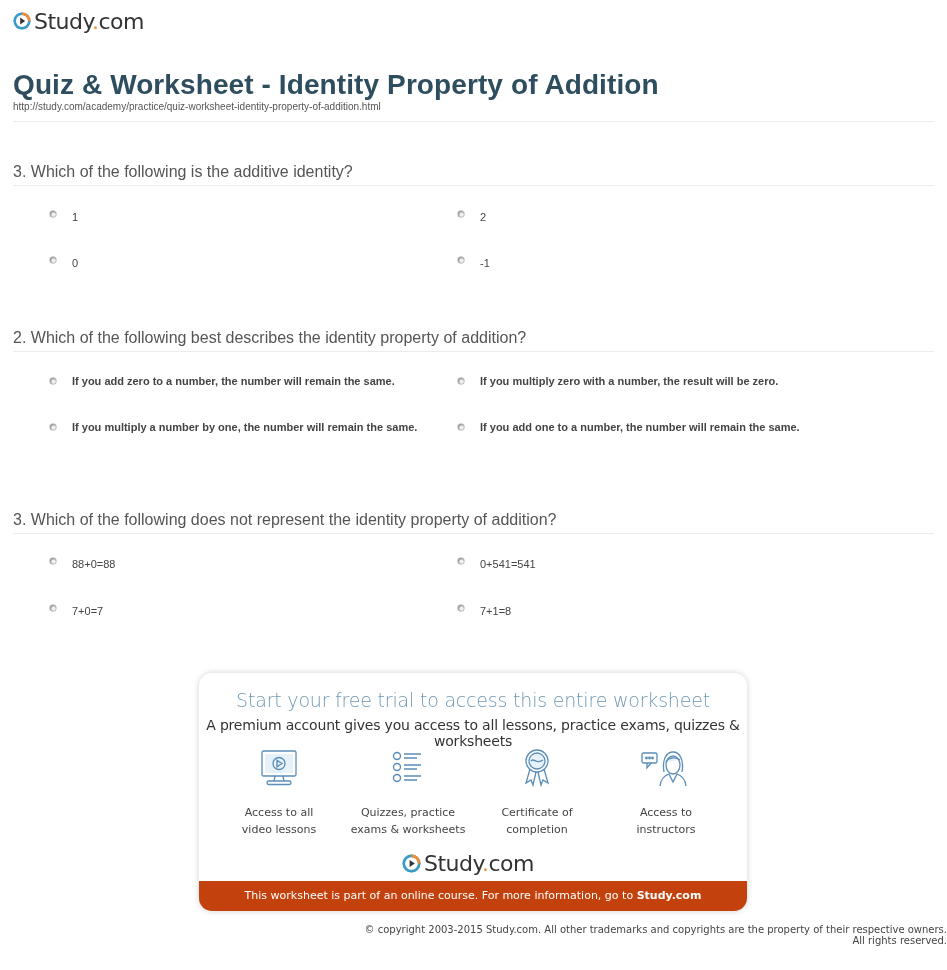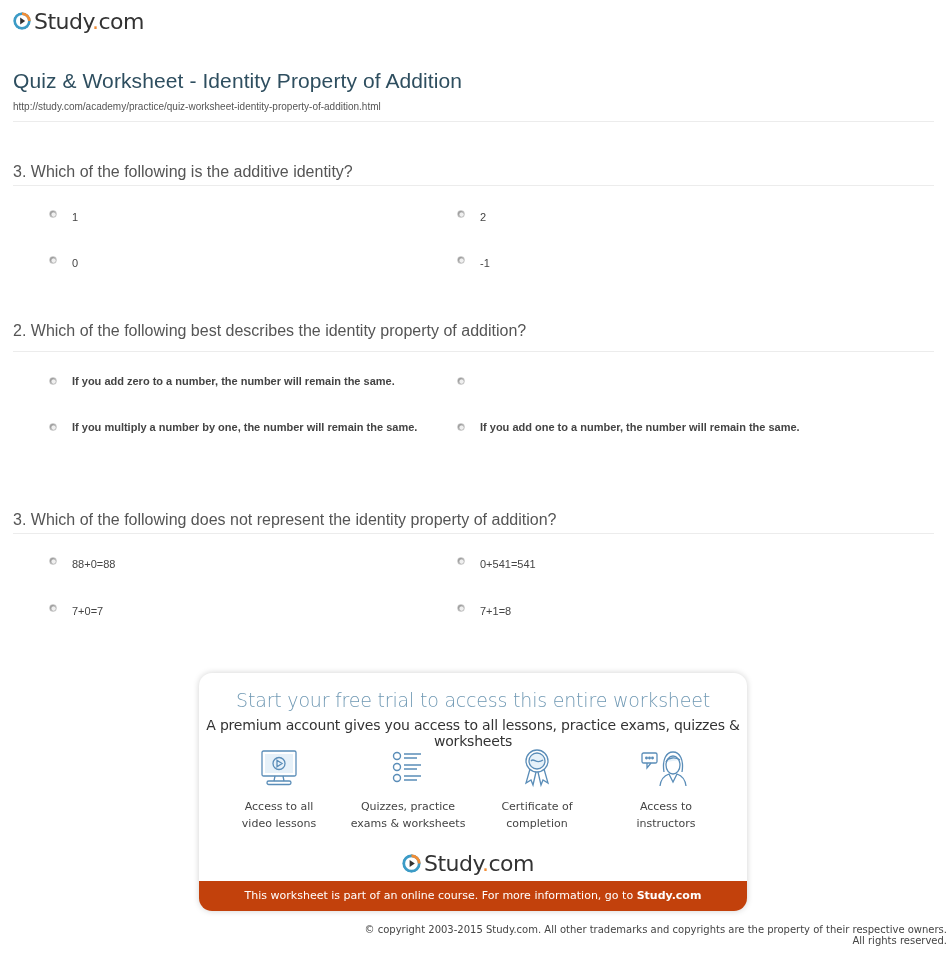--- a/index.html
+++ b/index.html
@@ -8,39 +8,39 @@
 
   .logo { position: absolute; display: flex; align-items: center; }
   .logo .mark { position: relative; border-radius: 50%; }
   .logo .word { font-family: "DejaVu Sans", sans-serif; color: #333; letter-spacing: -0.5px; }
   .logo .word .dot { color: #f18d36; }
 
   #top-logo { left: 13px; top: 6px; height: 30px; }
   #top-logo .mark { width: 18px; height: 18px; margin-right: 3px; }
   #top-logo .word { font-size: 22px; }
 
-  .page-title { position: absolute; left: 13px; top: 69px; font-size: 21px; font-weight: normal; color: #2e4e5f; letter-spacing: 0.1px; }
+  .page-title { position: absolute; left: 13px; top: 69px; font-size: 28px; font-weight: bold; color: #2e4e5f; letter-spacing: 0.1px; }
   .page-url { position: absolute; left: 13px; top: 101px; font-size: 10px; color: #555; }
   .rule { position: absolute; left: 13px; right: 13px; height: 1px; background: #ececec; }
 
   .question { position: absolute; left: 13px; font-size: 16px; color: #555; }
   .answer { position: absolute; display: flex; align-items: flex-start; font-size: 11px; color: #444; }
   .answer .radio { width: 8px; height: 8px; border-radius: 50%; margin-right: 15px; margin-top: 1px; flex-shrink: 0;
     background: radial-gradient(circle at 60% 60%, #f0f0f0 0 35%, #bdbdbd 45%, #777 80%); border: 1px solid #ccc; }
   .answer .txt { line-height: 16px; }
   .answer.bold .txt { font-weight: bold; }
   .answer.bold .radio { margin-top: 4px; }
 
   .promo { position: absolute; left: 199px; top: 673px; width: 548px; height: 238px; border-radius: 13px;
     background: #fff; box-shadow: 0 0 6px rgba(0,0,0,0.18); overflow: hidden; }
   .promo-head { position: absolute; top: 16px; left: 0; width: 100%; text-align: center; font-family: "DejaVu Sans", sans-serif; font-size: 19px; color: #6f98b3; font-weight: 300; letter-spacing: -0.2px; }
   .promo-sub { position: absolute; top: 44px; left: 0; width: 100%; text-align: center; font-family: "DejaVu Sans", sans-serif; font-size: 14px; color: #333; letter-spacing: -0.2px; }
   .feature { position: absolute; top: 75px; width: 130px; text-align: center; }
   .feature svg { display: block; margin: 0 auto; }
-  .feature .flabel { margin-top: 10px; font-family: "DejaVu Sans", sans-serif; font-size: 11px; line-height: 17px; color: #444; }
+  .feature .flabel { margin-top: 16px; font-family: "DejaVu Sans", sans-serif; font-size: 11px; line-height: 17px; color: #444; }
 
   #promo-logo { left: 203px; top: 175px; height: 30px; }
   #promo-logo .mark { width: 19px; height: 19px; margin-right: 3px; }
   #promo-logo .word { font-size: 22px; }
 
   .promo-bar { position: absolute; left: 0; bottom: 0; width: 100%; height: 30px; background: #c2410c; color: #fff; text-align: center; font-family: "DejaVu Sans", sans-serif; font-size: 11px; line-height: 30px; }
   .promo-bar b { font-weight: bold; }
 
   .footer { position: absolute; top: 924px; left: 0; width: 947px; text-align: right; font-family: "DejaVu Sans", sans-serif; font-size: 10px; color: #444; line-height: 11px; }
 </style>
@@ -72,28 +72,29 @@
 </div>
 <div class="answer" style="left:49px; top:255px">
   <span class="radio"></span>
   <span class="txt">0</span>
 </div>
 <div class="answer" style="left:457px; top:255px">
   <span class="radio"></span>
   <span class="txt">-1</span>
 </div>
 
-<div class="question" style="top:322px">2. Which of the following best describes the identity property of addition?</div>
+<div class="question" style="top:329px">2. Which of the following best describes the identity property of addition?</div>
 <div class="rule" style="top:351px"></div>
 <div class="answer bold" style="left:49px; top:373px; width:370px">
   <span class="radio"></span>
   <span class="txt">If you add zero to a number, the number will remain the same.</span>
 </div>
 <div class="answer bold" style="left:457px; top:373px; width:400px">
   <span class="radio"></span>
+  <span class="txt">If you multiply zero with a number, the result will be zero.</span>
 </div>
 <div class="answer bold" style="left:49px; top:419px; width:370px">
   <span class="radio"></span>
   <span class="txt">If you multiply a number by one, the number will remain the same.</span>
 </div>
 <div class="answer bold" style="left:457px; top:419px; width:400px">
   <span class="radio"></span>
   <span class="txt">If you add one to a number, the number will remain the same.</span>
 </div>
 

